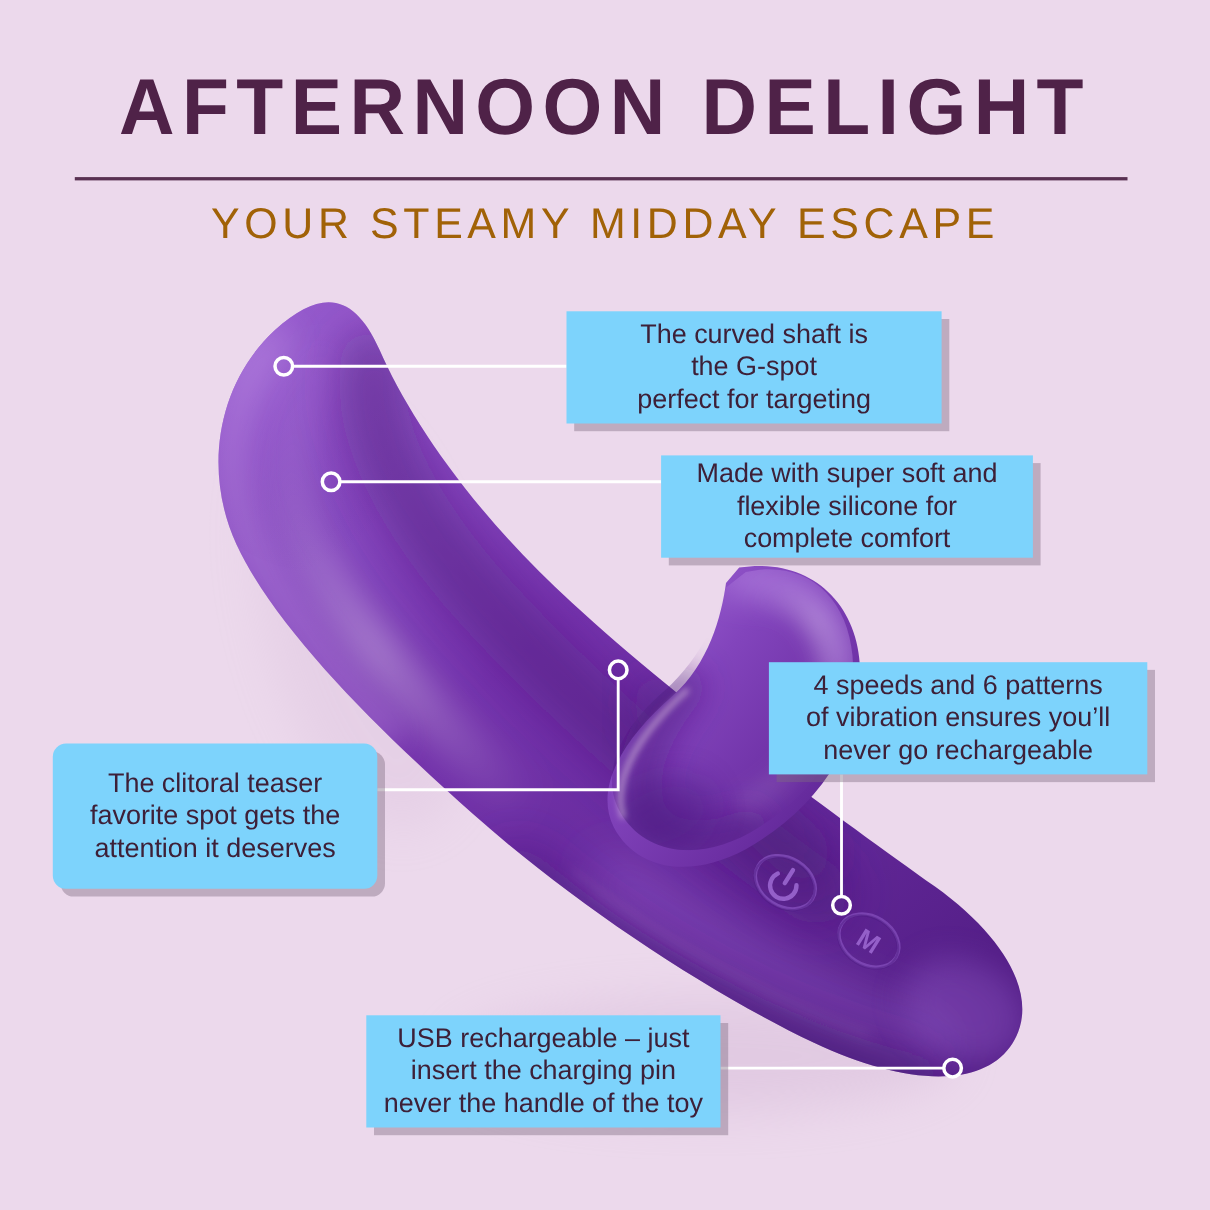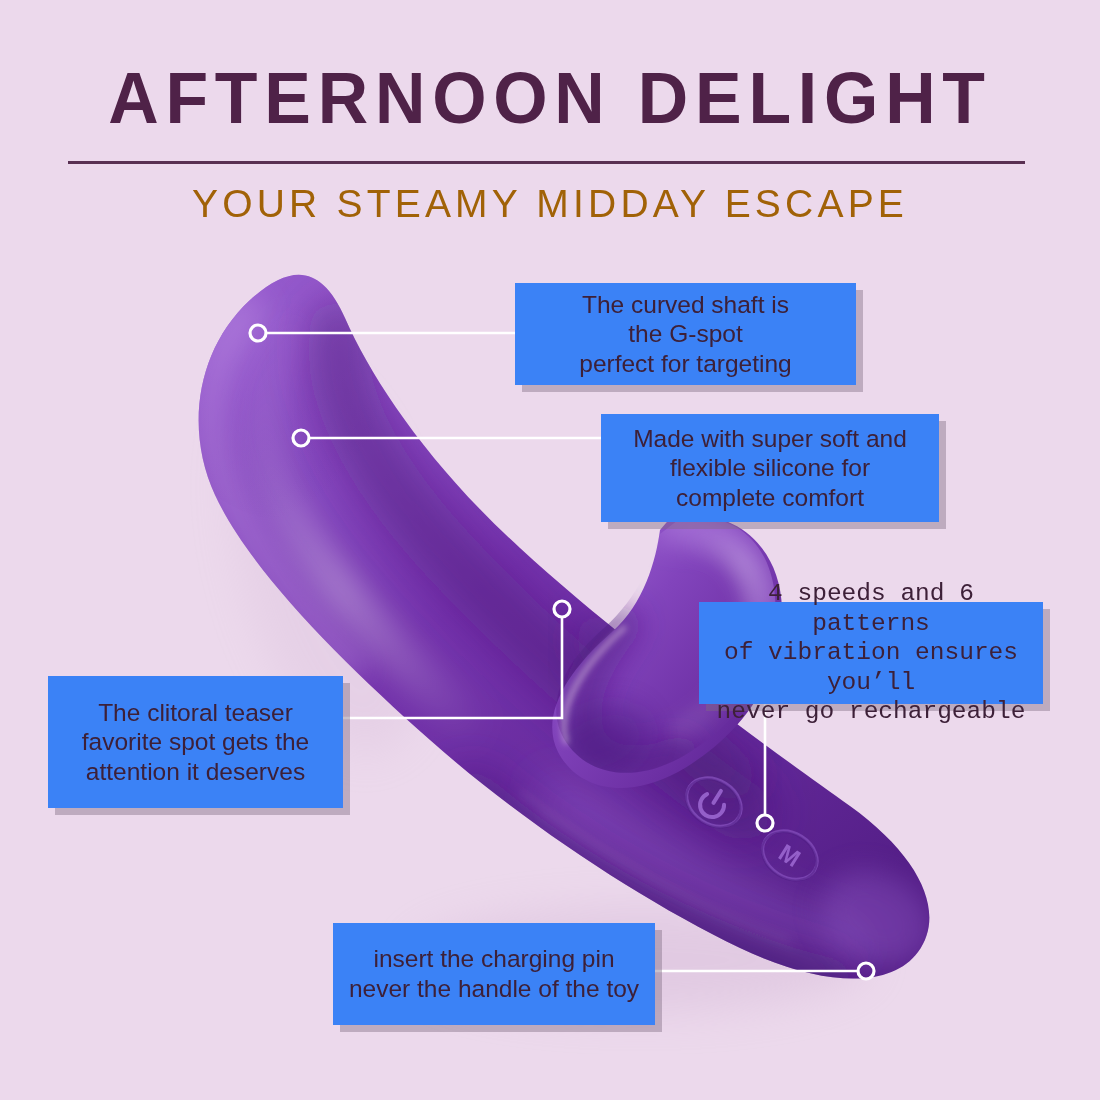--- a/index.html
+++ b/index.html
@@ -82,41 +82,41 @@
     position: absolute;
     left: 0; top: 0;
     width: 1100px;
     height: 1100px;
     pointer-events: none;
   }
 
   
   .callout {
     position: absolute;
-    background: #3b82f6;
+    background: #7dd3fc;
     box-shadow: 7px 7px 0 0 rgba(126,107,128,0.42);
     color: #3d2038;
     font-family: "Liberation Sans", sans-serif;
     font-size: 24.5px;
     line-height: 1.21;
     text-align: center;
     box-sizing: border-box;
     display: flex;
     align-items: center;
     justify-content: center;
   }
   .callout span {
     display: block;
     width: 100%;
   }
 
   #callout-shaft     { left: 515px; top: 283px;  width: 341px; height: 102px; padding: 0 14px; }
-  #callout-silicone  { left: 601px; top: 414px;  width: 338px; height: 108px; padding: 4px 12px; }
-  #callout-speeds    { left: 699px; top: 602px;  width: 344px; height: 102px; padding: 0 14px; font-family: Liberation Mono, monospace; }
-  #callout-clitoral  { left: 48px;  top: 676px;  width: 295px; height: 132px; padding: 0 10px; }
+  #callout-silicone  { left: 601px; top: 414px;  width: 338px; height: 93px; padding: 4px 12px; }
+  #callout-speeds    { left: 699px; top: 602px;  width: 344px; height: 102px; padding: 0 14px; }
+  #callout-clitoral  { left: 48px;  top: 676px;  width: 295px; height: 132px; padding: 0 10px; border-radius: 12px; }
   #callout-usb       { left: 333px; top: 923px;  width: 322px; height: 102px; padding: 0 12px; }
 </style>
 </head>
 <body>
 
 <div id="stage">
 
   <svg id="product" viewBox="0 0 1100 1100">
     <defs>
 
@@ -332,18 +332,19 @@
   <div class="callout" id="callout-clitoral">
     <span>
       <span>The clitoral teaser</span>
       <span>favorite spot gets the</span>
       <span>attention it deserves</span>
     </span>
   </div>
 
   <div class="callout" id="callout-usb">
     <span>
+      <span>USB rechargeable – just</span>
       <span>insert the charging pin</span>
       <span>never the handle of the toy</span>
     </span>
   </div>
 
 </div>
 
 </body></html>

